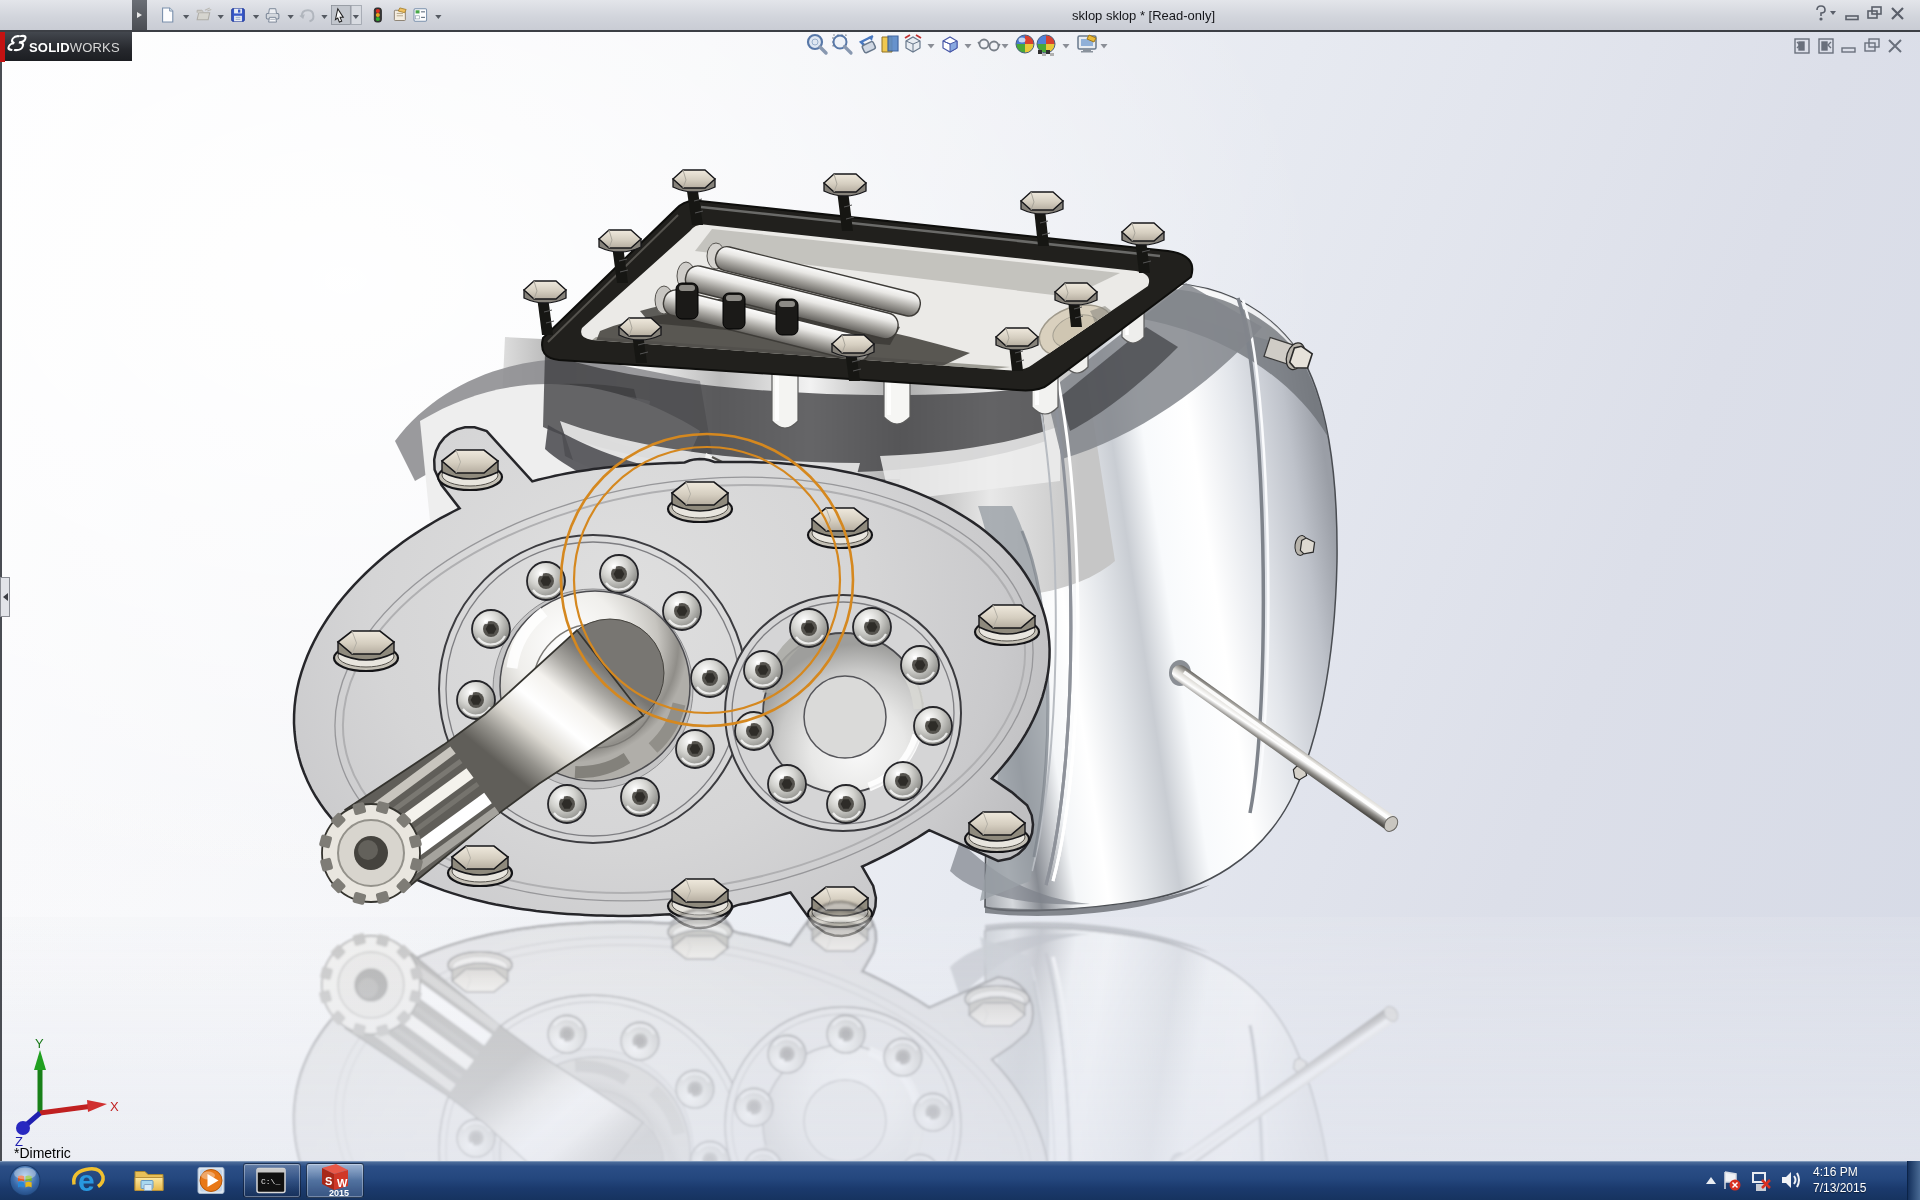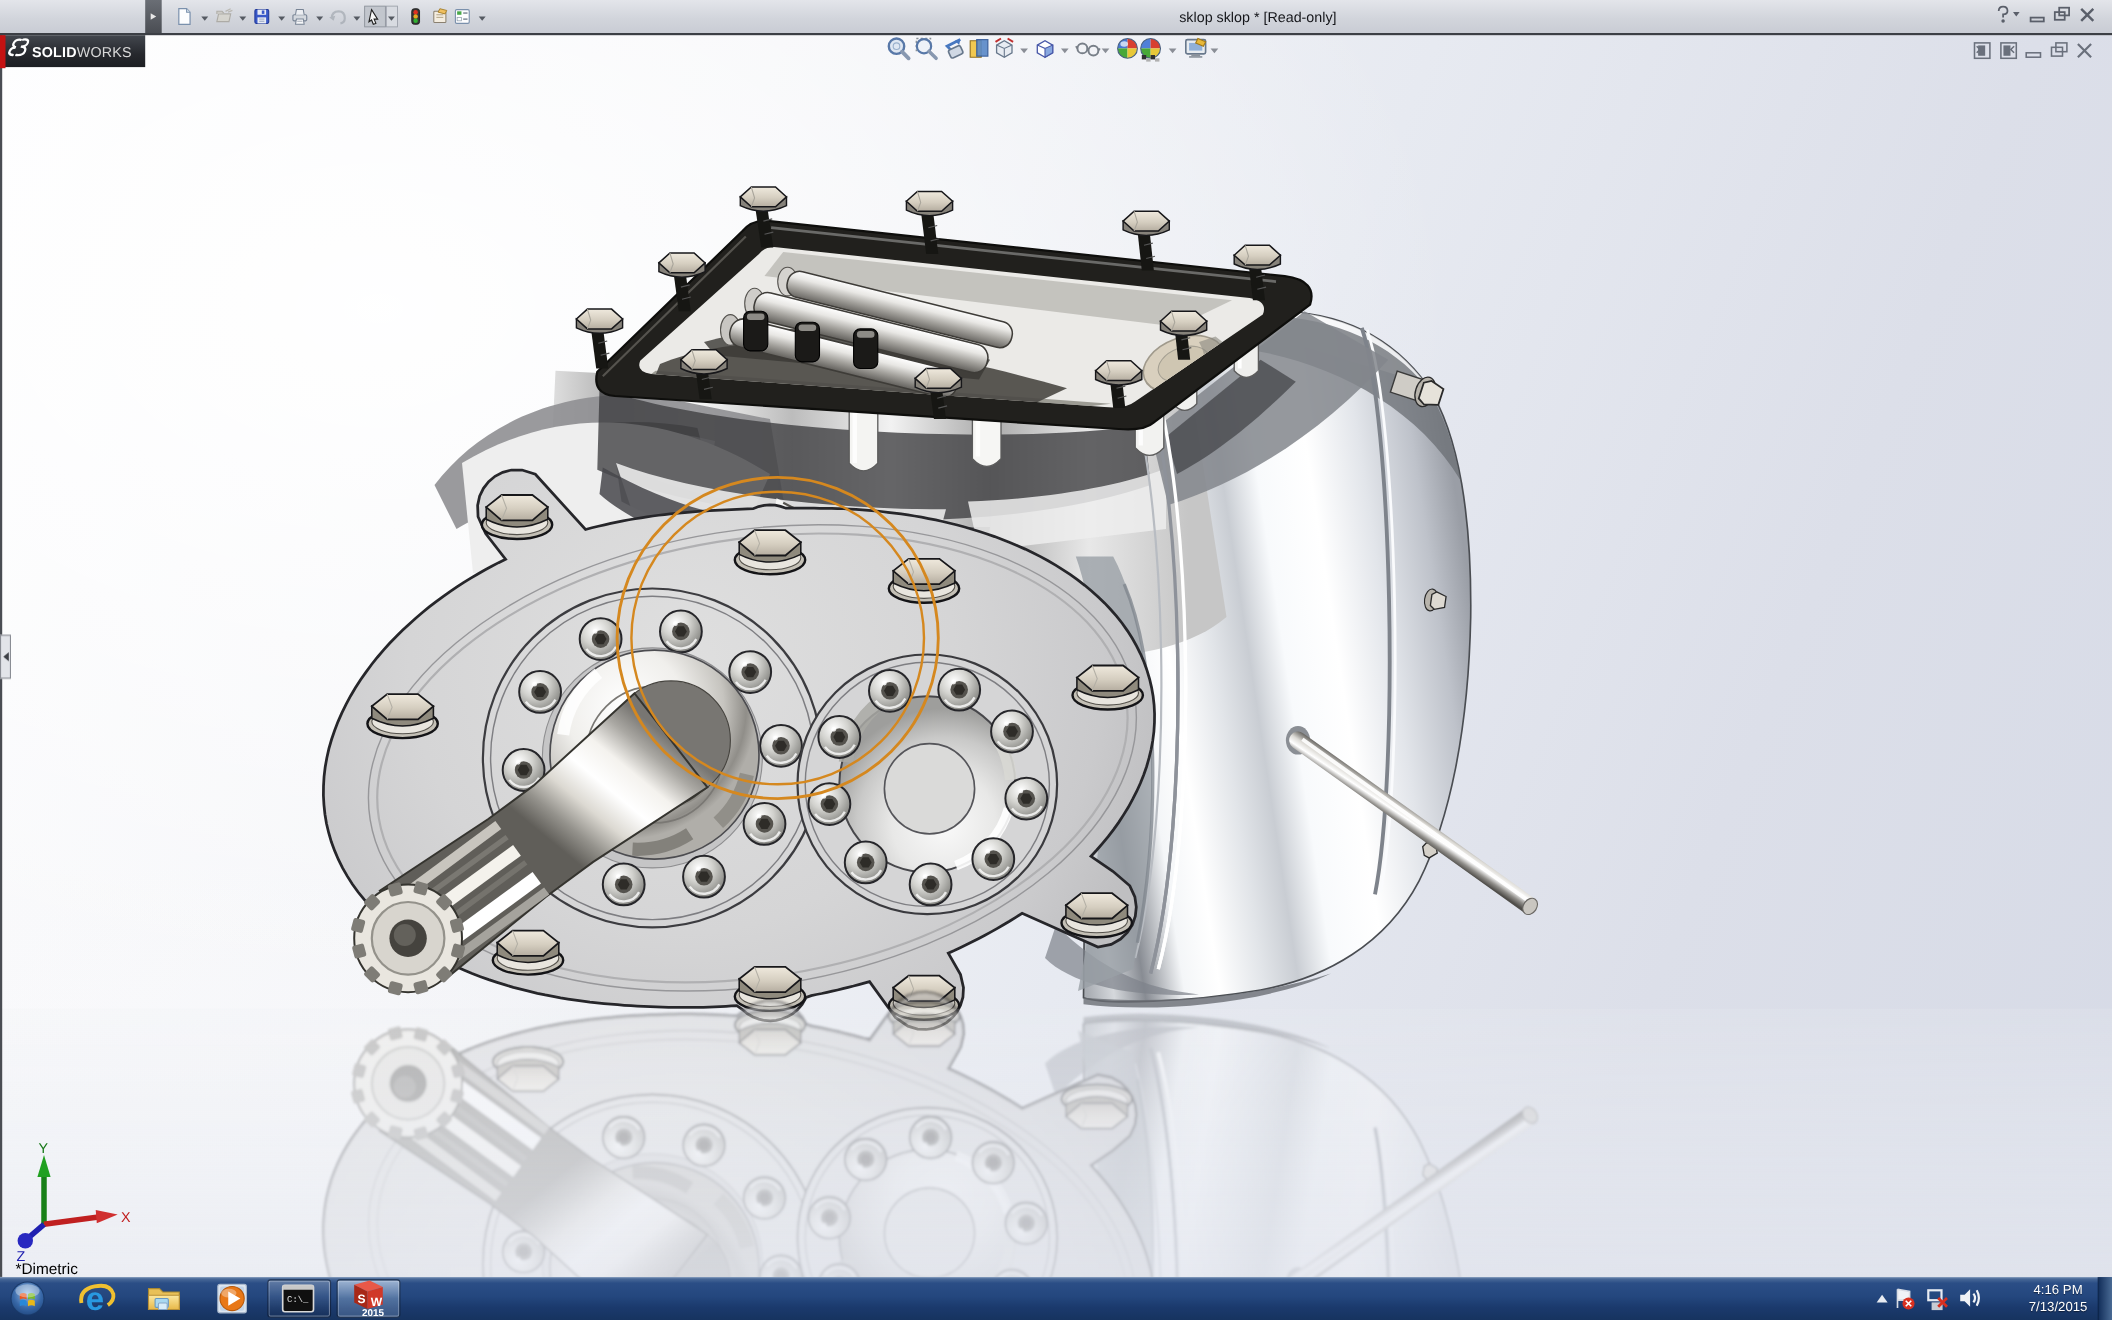--- a/index.html
+++ b/index.html
@@ -29,21 +29,21 @@
   #lefttab:after { content:""; position:absolute; left:2px; top:15px;
     border-right:5px solid #3c3f45; border-top:4px solid transparent; border-bottom:4px solid transparent; }
   #dimetric { position:absolute; left:14px; top:1113px; font-size:14px; color:#000; font-weight:normal; }
   #taskbar { position:absolute; left:0; top:1161px; width:1920px; height:39px;
     background:linear-gradient(#55749f 0%, #2b4e86 14%, #24477e 45%, #1b3a6d 70%, #16335f 100%); }
   #taskbar:before { content:""; position:absolute; left:0; top:0; width:1920px; height:1px; background:#7d96b8; }
   .tbtn { position:absolute; top:2px; height:35px; border-radius:3px; }
   .tbtn.raised { background:linear-gradient(rgba(255,255,255,0.25), rgba(255,255,255,0.08) 45%, rgba(0,0,0,0.08)); border:1px solid rgba(10,25,50,0.65); box-shadow:inset 0 0 0 1px rgba(255,255,255,0.35); }
   .tbtn.pressed { background:linear-gradient(rgba(205,222,242,0.7), rgba(140,170,205,0.45) 50%, rgba(105,135,180,0.4)); border:1px solid rgba(10,25,50,0.75); box-shadow:inset 0 0 0 1px rgba(255,255,255,0.3); }
   #tray { position:absolute; right:110px; top:0; height:39px; }
-  #clock { position:absolute; right:9px; top:3px; width:80px; text-align:center; color:#fff; font-size:12px; line-height:16px; text-shadow:0 1px 1px rgba(0,0,0,0.5); }
+  #clock { position:absolute; right:27px; top:3px; width:80px; text-align:left; color:#fff; font-size:12px; line-height:16px; text-shadow:0 1px 1px rgba(0,0,0,0.5); }
   #showdesk { position:absolute; right:0; top:0; width:13px; height:39px;
     background:linear-gradient(90deg,#14305c,#496a94); border-left:1px solid #0c2448; }
   #hud { position:absolute; left:0; top:0; }
   #childctrl { position:absolute; left:1793px; top:5px; }
 </style>
 </head>
 <body>
 <div id="viewport">
   <svg id="scene" width="1920" height="1131" viewBox="0 31 1920 1131" style="position:absolute;left:0;top:0">
 <defs>

